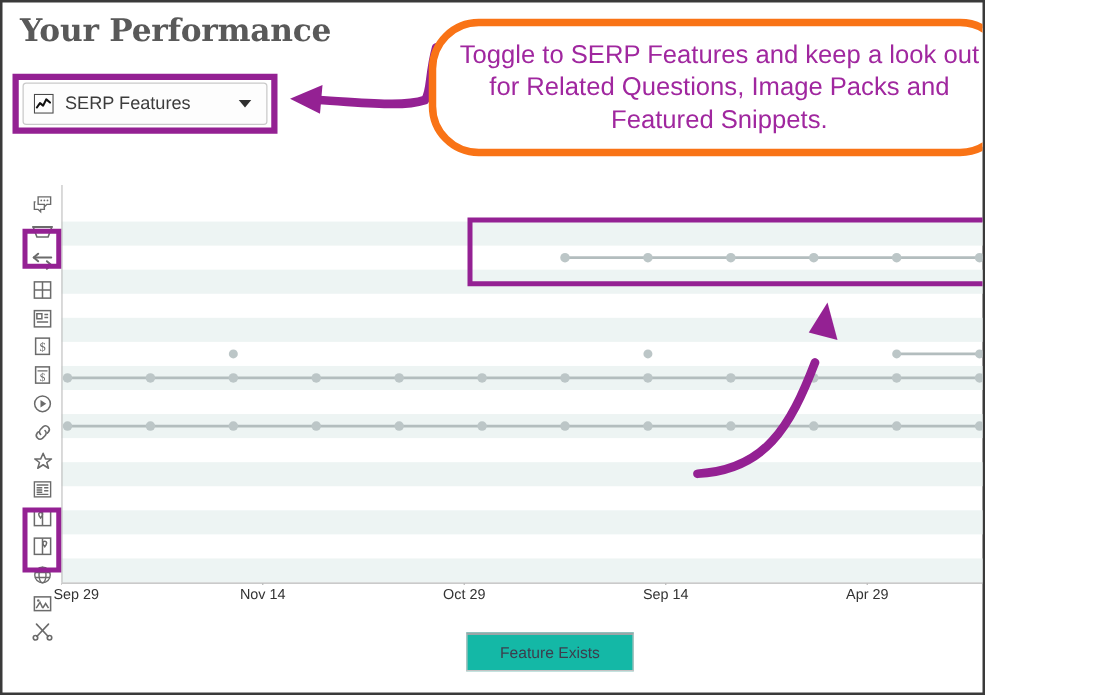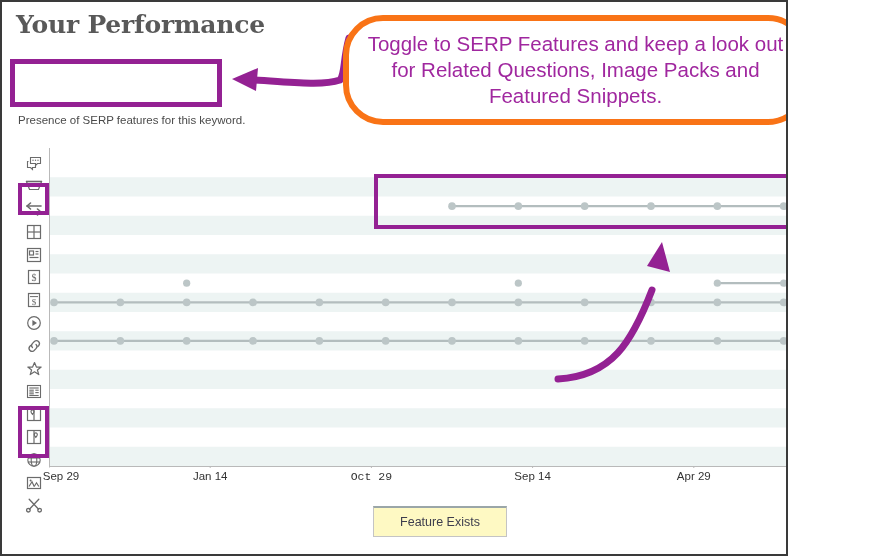--- a/index.html
+++ b/index.html
@@ -139,21 +139,21 @@
     transform:translateX(-50%);
   }
 
   .legend-wrap{
     position:absolute;left:0;top:504px;width:876px;
     display:flex;justify-content:center;
   }
   .legend-btn{
     border:1px solid #c4c4c4;
     border-top:2px solid #9aa6a8;
-    background:#fef9c3;
+    background:#14b8a6;
     padding:7px 26px;
     font-size:12.5px;color:#3d3d4d;
     cursor:pointer;
   }
 
   
   .hl-series{
     position:absolute;left:372px;top:172px;
     width:486px;height:55px;
     border:4px solid #942193;
@@ -192,22 +192,31 @@
     pointer-events:none;
   }
 </style>
 </head>
 <body>
 
 <div id="root">
 
   <div class="page-title">Your Performance</div>
 
-
-  <div class="sub-caption">Presence of SERP features for this keyword.</div>
+  <div class="metric-select">
+    <span class="chart-glyph">
+      <svg width="16" height="16" viewBox="0 0 16 16">
+        <rect x="0.5" y="0.5" width="15" height="15" fill="none" stroke="#4a4a4a" stroke-width="1"></rect>
+        <polyline points="2.5,11 5,7.5 7.5,9.5 10,4.5 13,7" fill="none" stroke="#111" stroke-width="1.7" stroke-linejoin="round" stroke-linecap="round"></polyline>
+      </svg>
+    </span>
+    <span class="sel-label">SERP Features</span>
+    <span class="caret"></span>
+  </div>
+
 
   <div class="range-toggle">onthly</div>
 
   <div class="icon-rail">
 
     <div class="rail-icon">
       <svg width="17" height="15" viewBox="0 0 17 15">
           <g fill="none" stroke="#6b6b6b" stroke-width="1.1">
         <path d="M4.5 1.5h10v6h-3l-2 2v-2h-5z"></path>
             <path d="M2.5 5.5h-1v6h3l2 2v-2h3v-2"></path>
@@ -430,22 +439,22 @@
           <circle cx="602" cy="192.875" r="3.8" fill="#bcc6c7"></circle>
           <circle cx="668.3333333333334" cy="192.875" r="3.8" fill="#bcc6c7"></circle>
           <circle cx="734.6666666666666" cy="192.875" r="3.8" fill="#bcc6c7"></circle>
           <circle cx="801" cy="192.875" r="3.8" fill="#bcc6c7"></circle>
         </g>
       </svg>
   </div>
 
   <div class="x-labels">
       <div class="x-tick" style="left: 59px;">Sep 29</div>
-      <div class="x-tick" style="left: 208.2px;">Jan 14</div>
-      <div class="x-tick" style="left: 369.4px; font-family: Liberation Mono, monospace;">Oct 29</div>
+      <div class="x-tick" style="left: 208.2px;">Nov 14</div>
+      <div class="x-tick" style="left: 369.4px;">Oct 29</div>
       <div class="x-tick" style="left: 530.6px;">Sep 14</div>
       <div class="x-tick" style="left: 691.8px;">Apr 29</div>
       <div class="x-tick" style="left: 837px;">Nov 15</div>
     </div>
 
   <div class="legend-wrap">
     <div class="legend-btn">Feature Exists</div>
   </div>
 
   <div class="hl-dropdown"></div>

